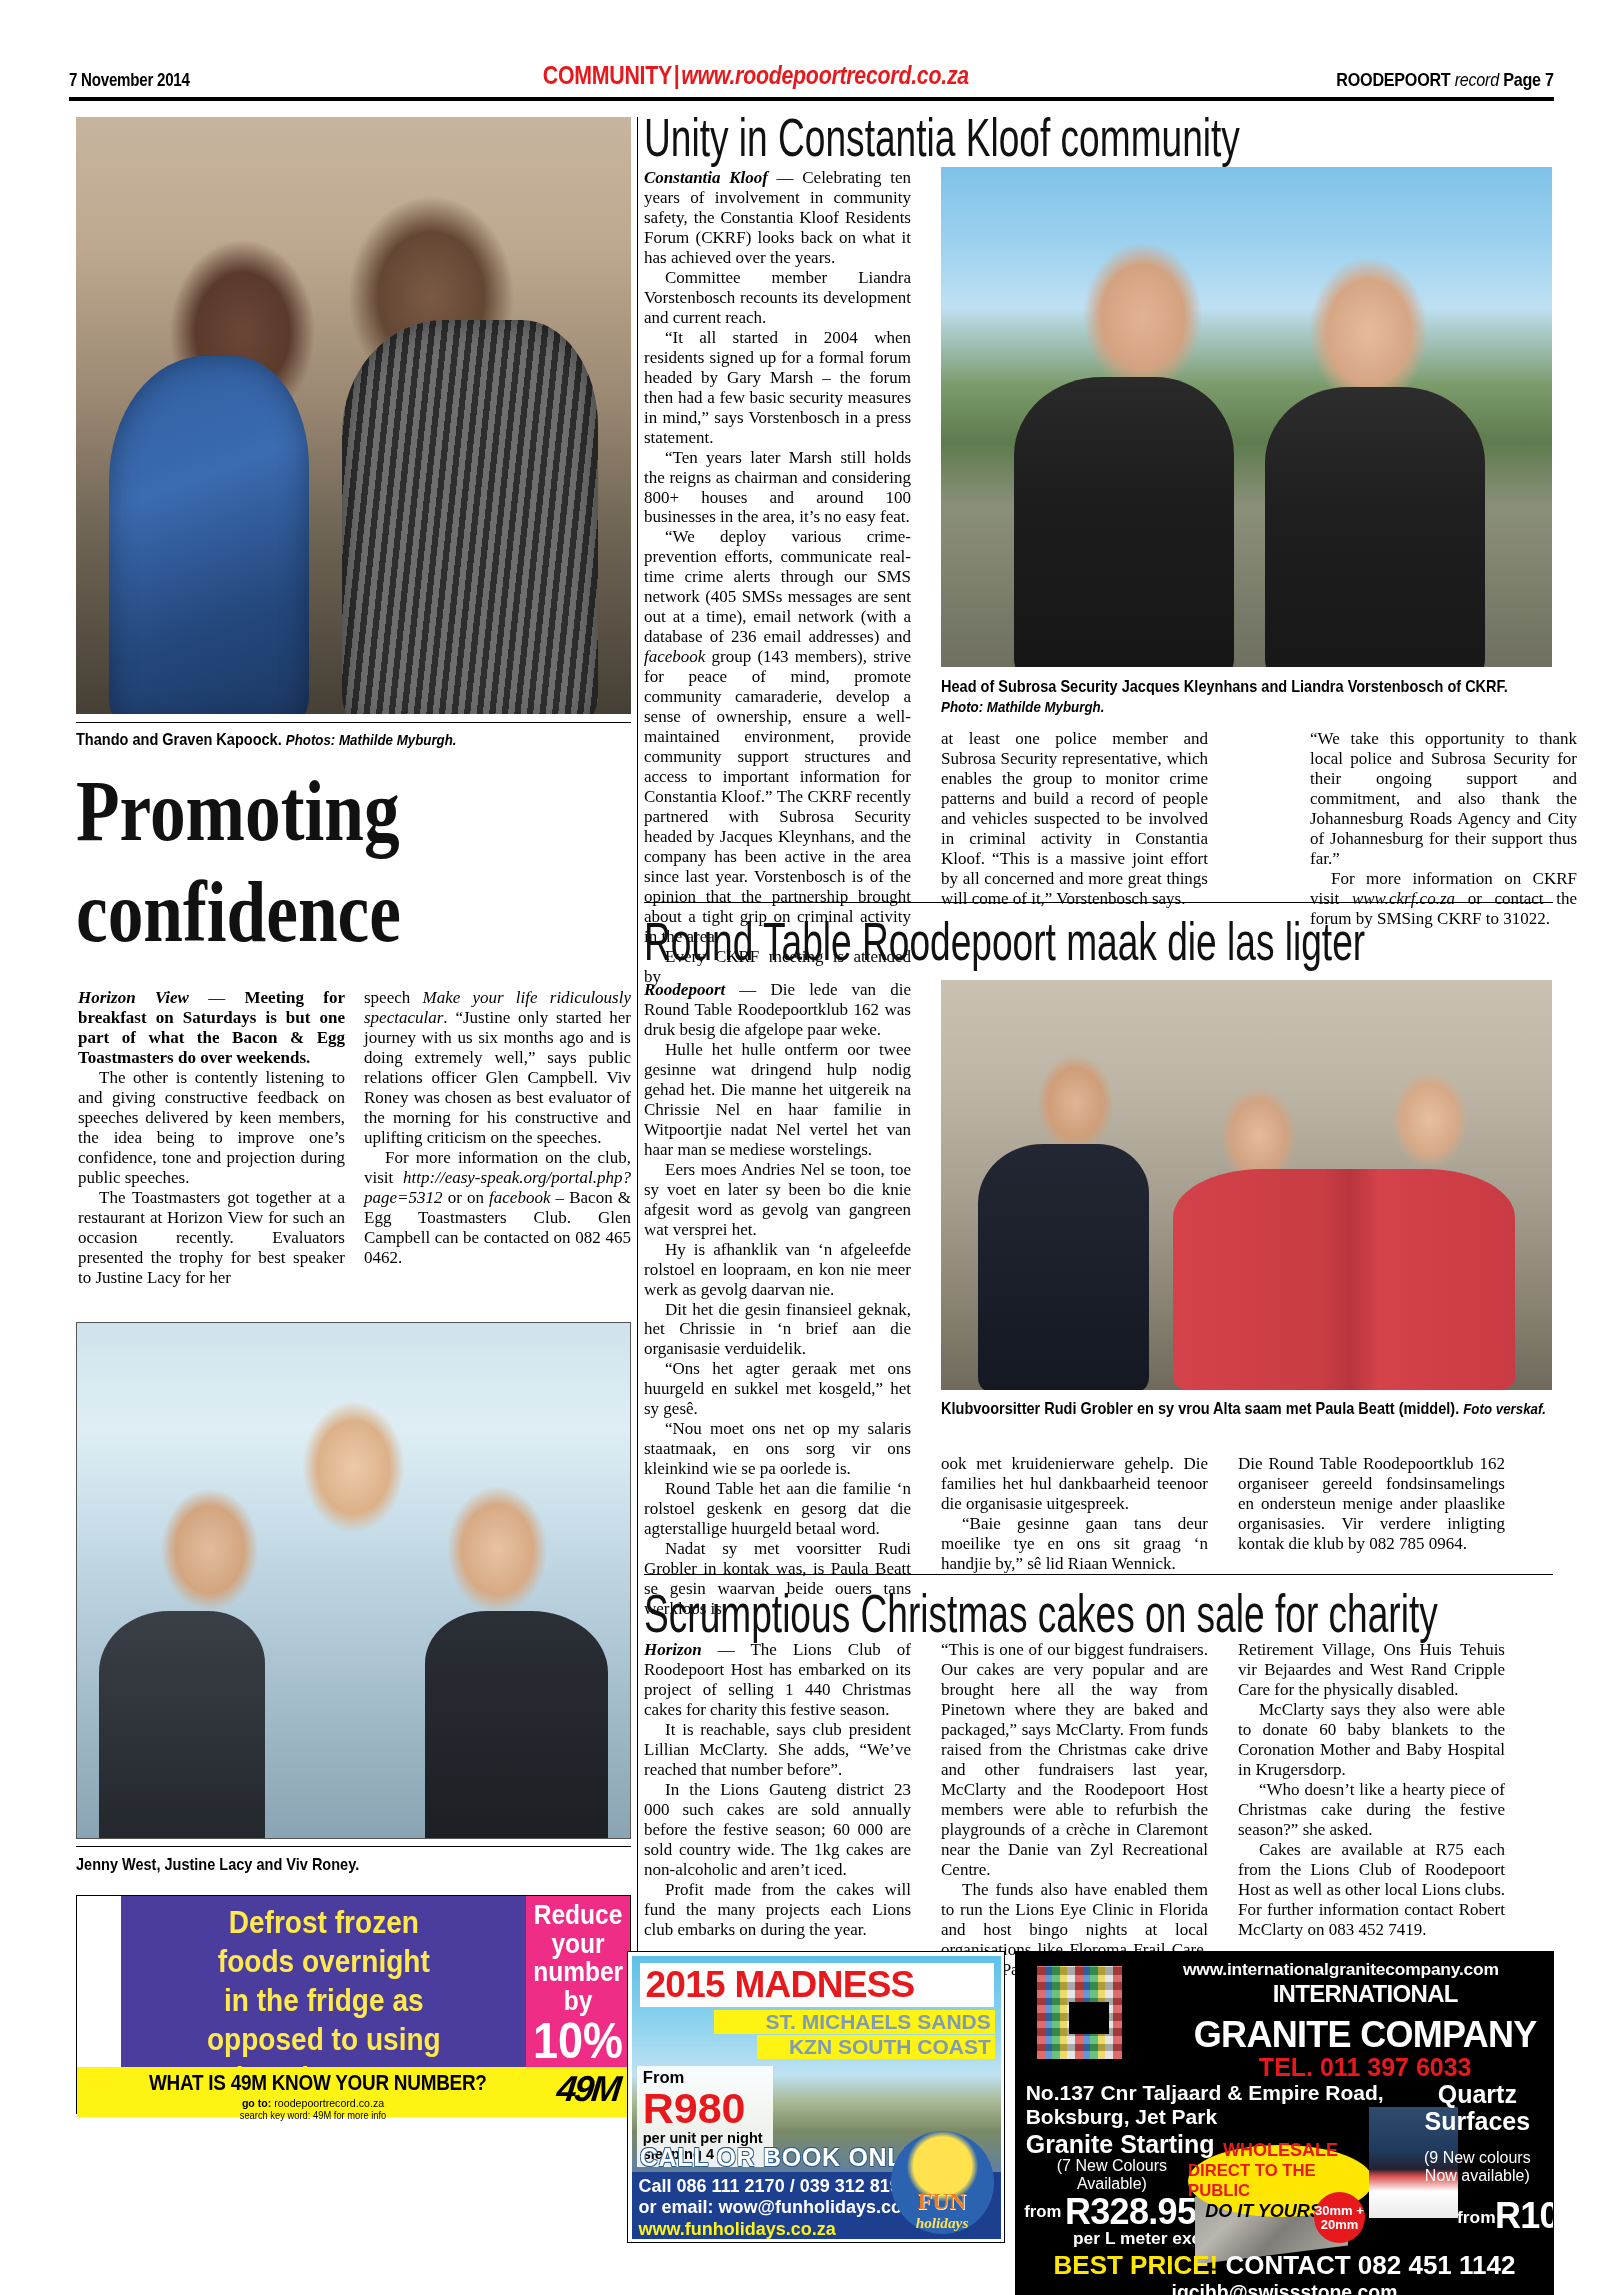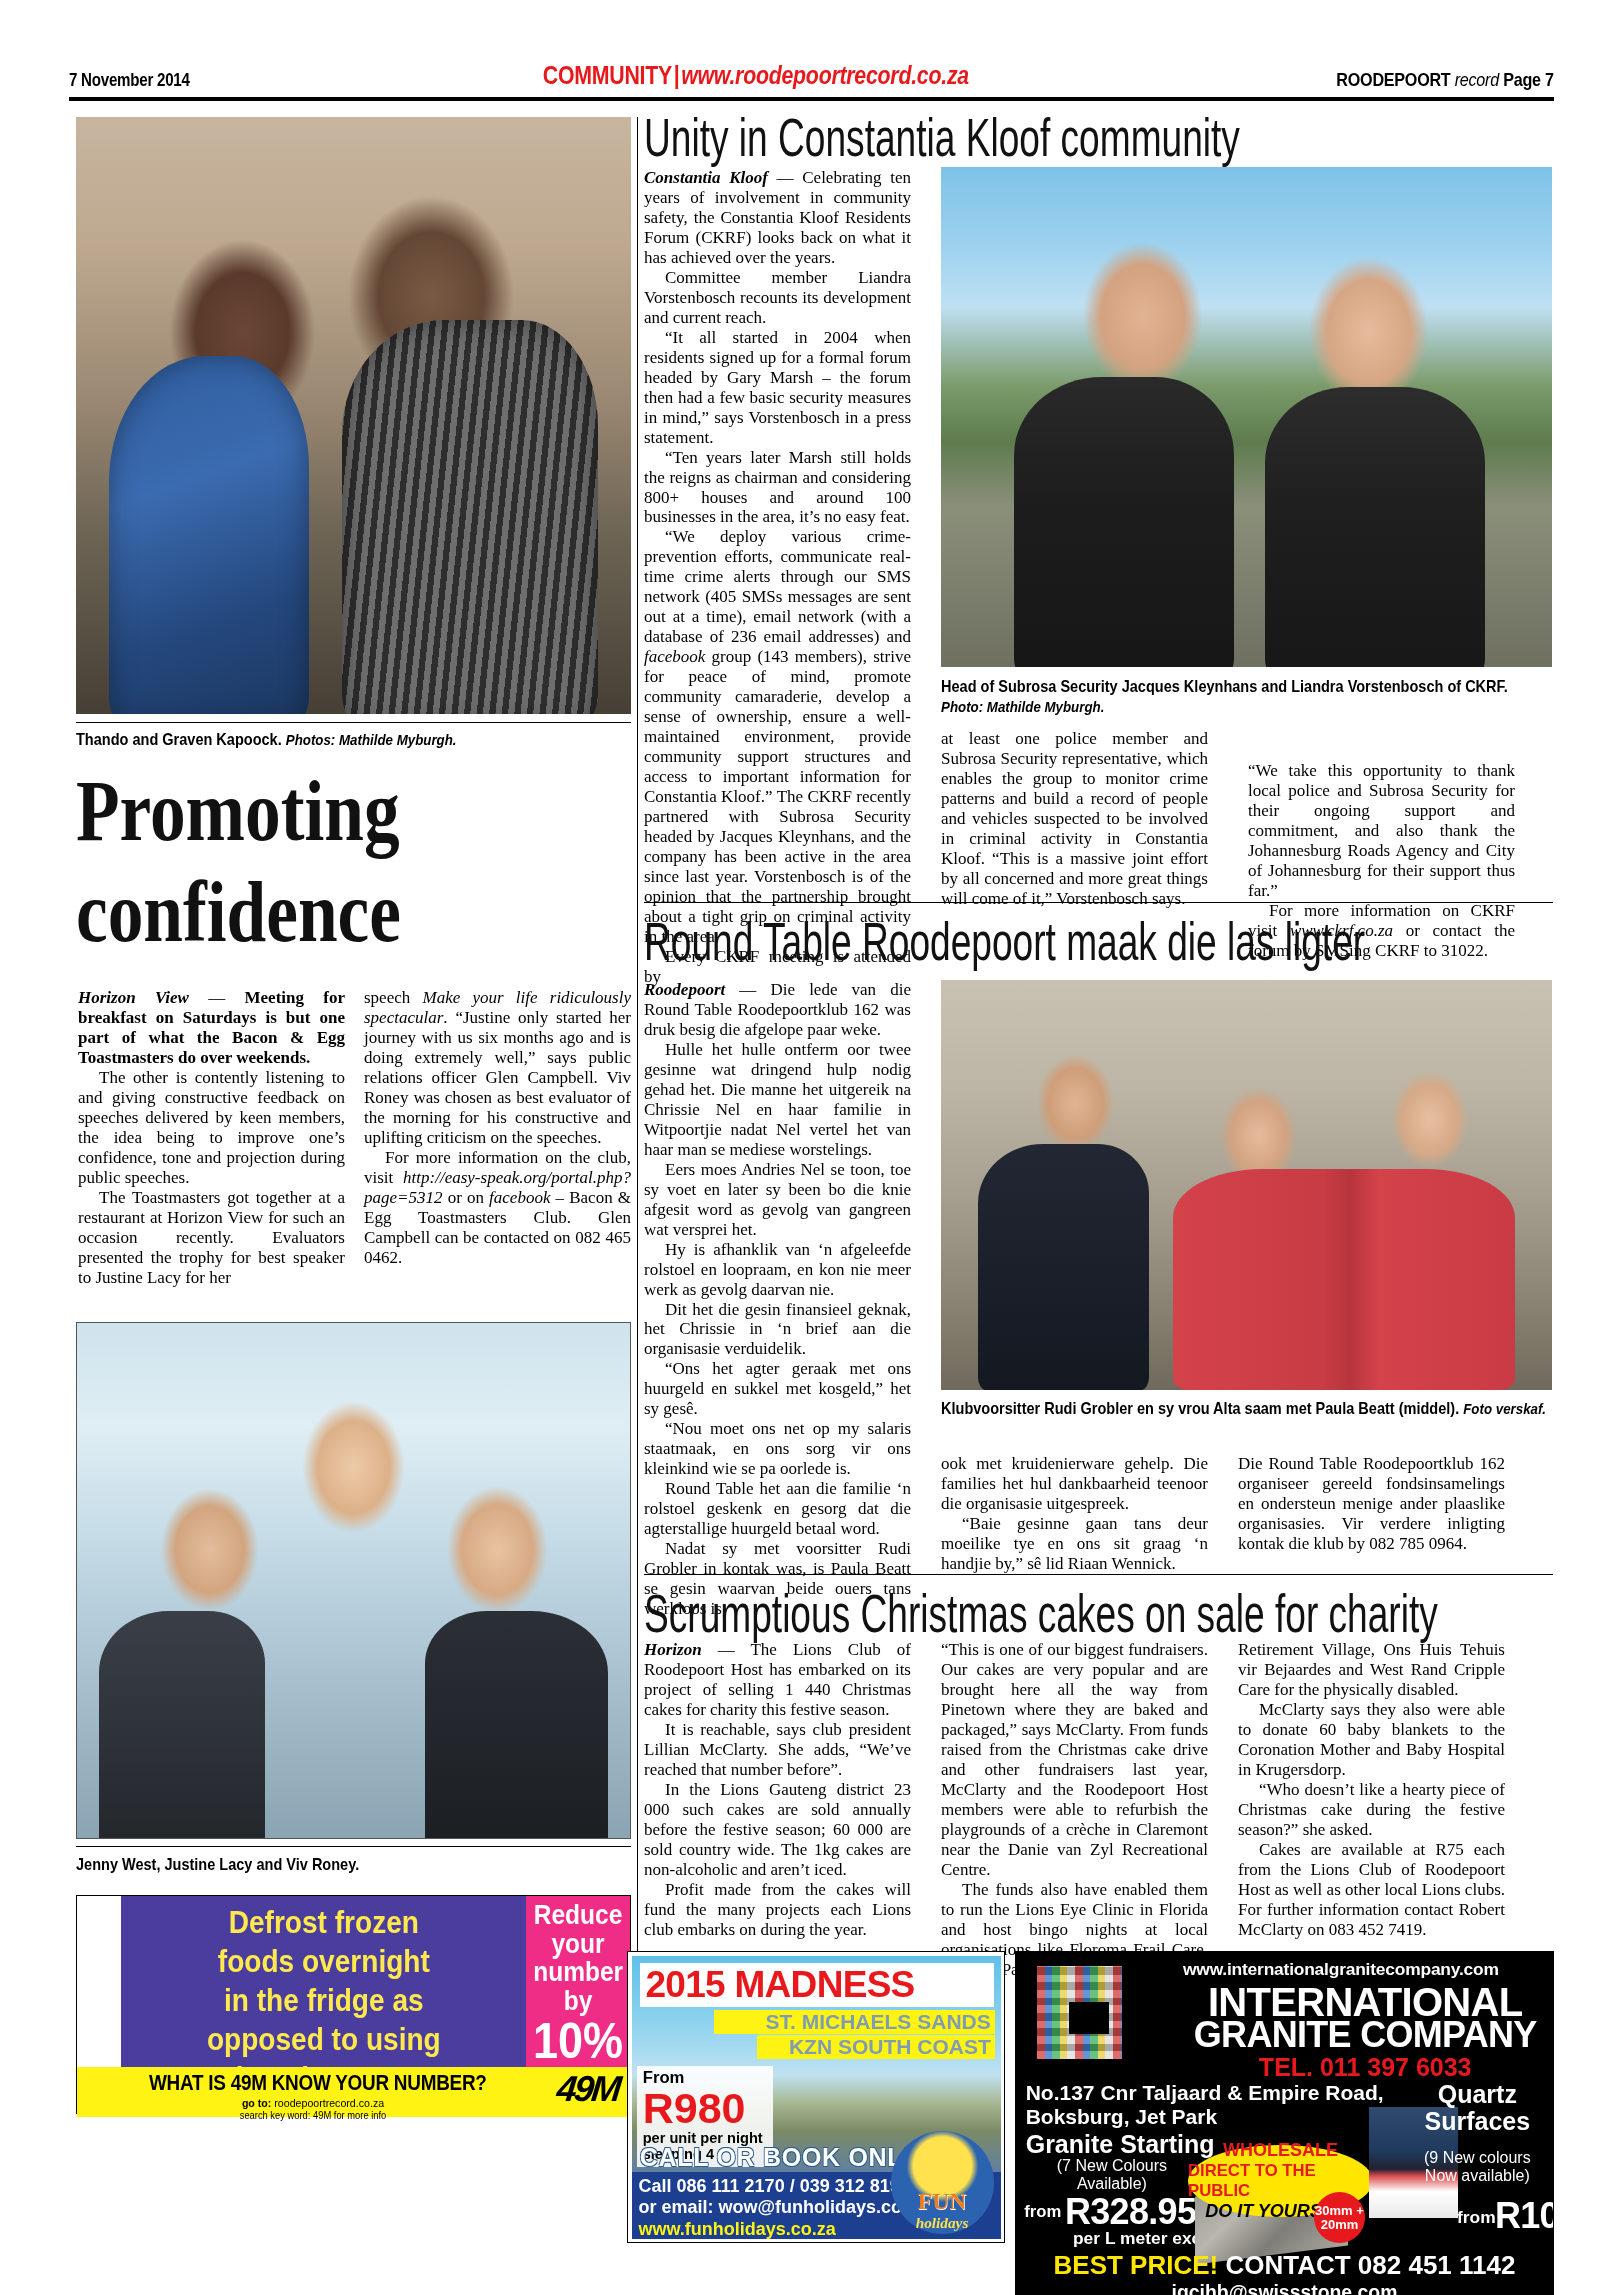--- a/index.html
+++ b/index.html
@@ -257,21 +257,21 @@
   .fun-logo .ftxt2 {
     position:absolute; left:0; right:0; bottom:2.8px;
     text-align:center; font-weight:700; font-style:italic; font-size:15.3px; color:#ffe24d;
   }
 
   
   .adgr { position:absolute; border:1.4px solid #000; background:#000; color:#fff;
           font-family:"Liberation Sans", sans-serif; overflow:hidden; }
   .gr-web { position:absolute; left:167px; top:7px; font-size:17.4px; font-weight:700; letter-spacing:-0.2px;}
   .gr-name1 { position:absolute; left:167px; top:28px; right:5.6px; text-align:center;
-              font-size:40px; font-weight:700; letter-spacing:-0.7px; }
+              font-size:24px; font-weight:700; letter-spacing:-0.7px; }
   .gr-name2 { position:absolute; left:167px; top:62px; right:5.6px; text-align:center;
               font-size:36px; font-weight:700; letter-spacing:-0.7px; }
   .gr-tel { position:absolute; left:167px; top:101px; right:5.6px; text-align:center;
             font-size:25px; font-weight:700; color:#e8191c; }
   .gr-logo { position:absolute; left:21px; top:14px; width:85px; height:93px;
              background:
                repeating-linear-gradient(0deg, rgba(255,255,255,.18) 0 7.6px, rgba(0,0,0,.25) 7.6px 15.3px),
                repeating-linear-gradient(90deg, #d94b4b 0 7.6px, #3f7fd0 7.6px 15.3px, #49b564 15.3px 23px, #e8d24a 23px 30.5px, #e0e0e0 30.5px 38px);
              }
   .gr-logo::after{
@@ -406,21 +406,21 @@
 
 <div class="caption" style="position:absolute; left:941px; top:677px; width:701px;">
   <span>Head of Subrosa Security Jacques Kleynhans and Liandra Vorstenbosch of CKRF.</span>
   <span class="credit">Photo: Mathilde Myburgh.</span>
 </div>
 
 <div class="col" style="position:absolute; left:941px; top:729px; width:267px;">
   <p class="first">at least one police member and Subrosa Security representative, which enables the group to monitor crime patterns and build a record of people and vehicles suspected to be involved in criminal activity in Constantia Kloof. “This is a massive joint effort by all concerned and more great things will come of it,” Vorstenbosch says.</p>
 </div>
 
-<div class="col" style="position:absolute; left:1248px; top:729px; width:267px;margin-top:32px;">
+<div class="col" style="position:absolute; left:1310px; top:729px; width:267px;">
   <p class="first">“We take this opportunity to thank local police and Subrosa Security for their ongoing support and commitment, and also thank the Johannesburg Roads Agency and City of Johannesburg for their support thus far.”</p>
   <p><span>For more information on CKRF visit </span><span class="it">www.ckrf.co.za</span><span> or contact the forum by SMSing CKRF to 31022.</span></p>
 </div>
 
 <div class="hr-thin" style="left:644px; top:902px; width:909px; height:1.4px;"></div>
 
 <div class="headline" style="position:absolute; left:644px; top:915px; font-size:53px;">Round Table Roodepoort maak die las ligter</div>
 
 <div class="col" style="position:absolute; left:644px; top:980px; width:267px;">
   <p class="first"><span class="loc">Roodepoort</span><span> — </span><span>Die lede van die Round Table Roodepoortklub 162 was druk besig die afgelope paar weke.</span></p>

